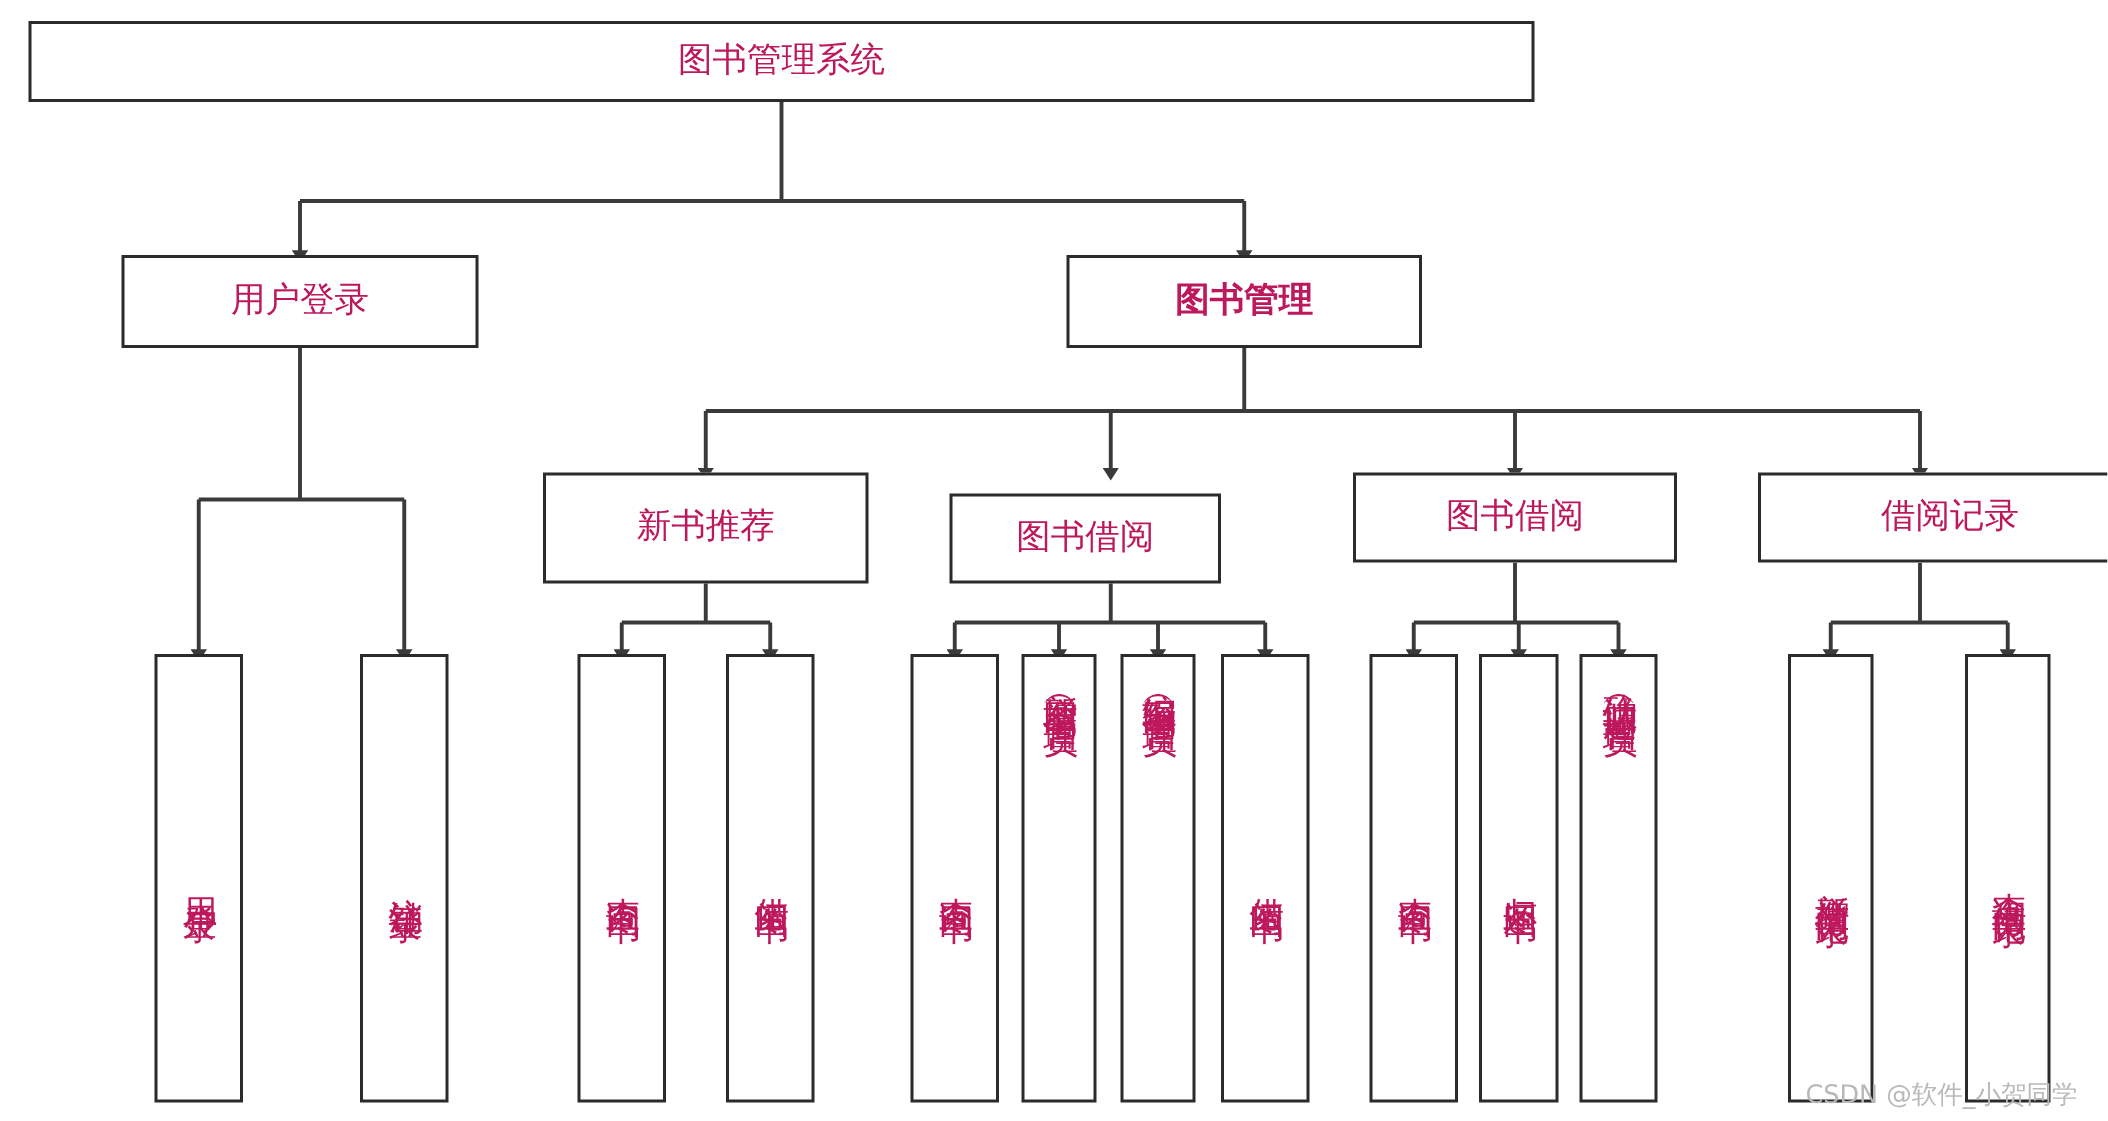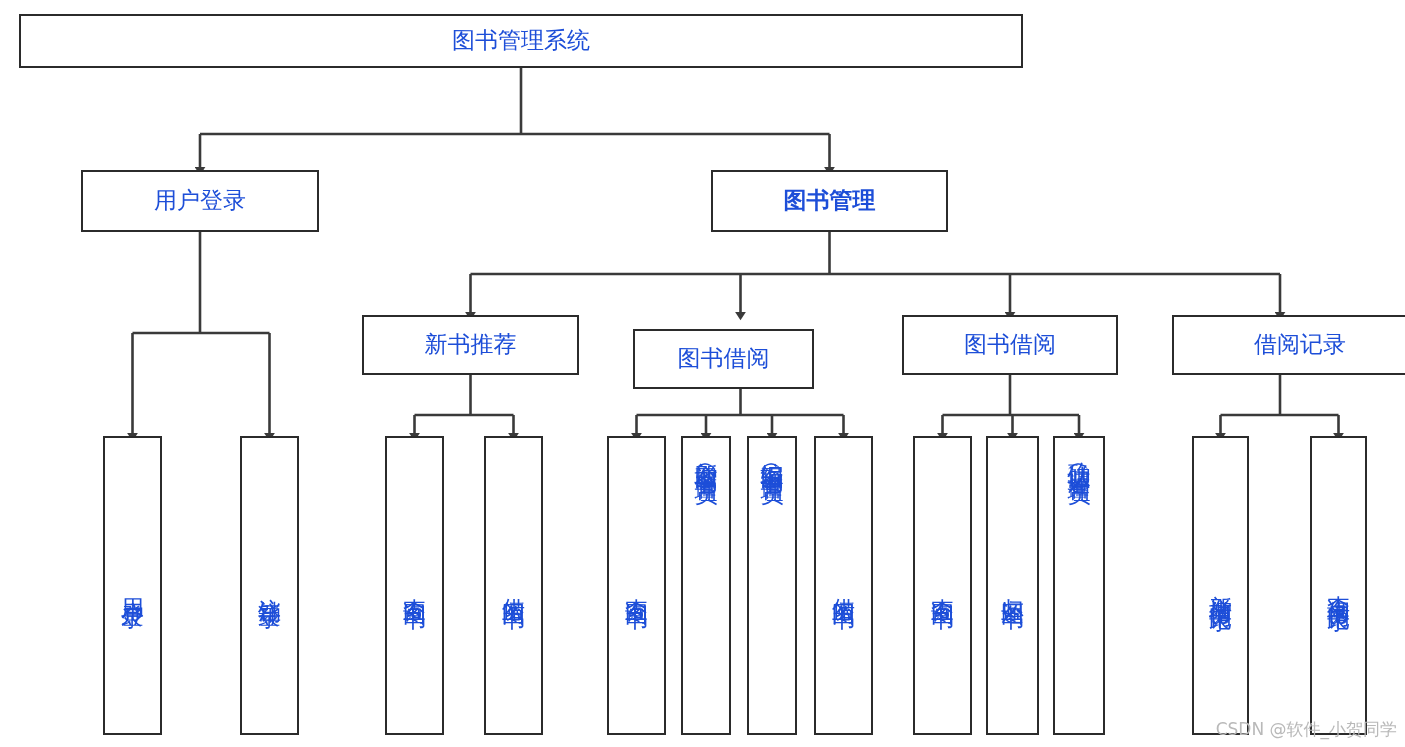--- a/index.html
+++ b/index.html
@@ -28,21 +28,21 @@
     position: absolute;
     box-sizing: border-box;
     background: #ffffff;
     border: 2.5px solid #2b2b2b;
     display: flex;
     align-items: center;
     justify-content: center;
     z-index: 5;
   }
   .node .label {
-    color: #1d4ed8;
+    color: #be185d;
     text-align: center;
     line-height: 1.12;
     white-space: pre;
   }
   .node.horiz .label {
     font-size: 23px;
   }
   .node.vert {
     align-items: flex-start;
     justify-content: center;
@@ -57,21 +57,21 @@
   }
   .node.vert.center-text {
     align-items: center;
   }
   .node.vert.top-text {
     align-items: flex-start;
     padding-top: 6px;
   }
   #watermark {
     position: absolute;
-    right: 8px;
+    right: 20px;
     bottom: 6px;
     font-size: 17px;
     color: #b9b9b9;
     z-index: 20;
     white-space: nowrap;
   }
 </style>
 </head>
 <body>
 
@@ -122,21 +122,21 @@
   <div id="nodes-layer">
       <div class="node horiz" style="left: 19px; top: 14px; width: 1004px; height: 54px;">
         <span class="label">图书管理系统</span>
       </div>
       <div class="node horiz" style="left: 81px; top: 170px; width: 238px; height: 62px;">
         <span class="label">用户登录</span>
       </div>
       <div class="node horiz" style="left: 711px; top: 170px; width: 237px; height: 62px; font-weight: bold;">
         <span class="label">图书管理</span>
       </div>
-      <div class="node horiz" style="left: 362px; top: 315px; width: 217px; height: 60px;">
+      <div class="node horiz" style="left: 362px; top: 315px; width: 217px; height: 74px;">
         <span class="label">新书推荐</span>
       </div>
       <div class="node horiz" style="left: 633px; top: 329px; width: 181px; height: 60px;">
         <span class="label">图书借阅</span>
       </div>
       <div class="node horiz" style="left: 902px; top: 315px; width: 216px; height: 60px;">
         <span class="label">图书借阅</span>
       </div>
       <div class="node horiz" style="left: 1172px; top: 315px; width: 256px; height: 60px;">
         <span class="label">借阅记录</span>

